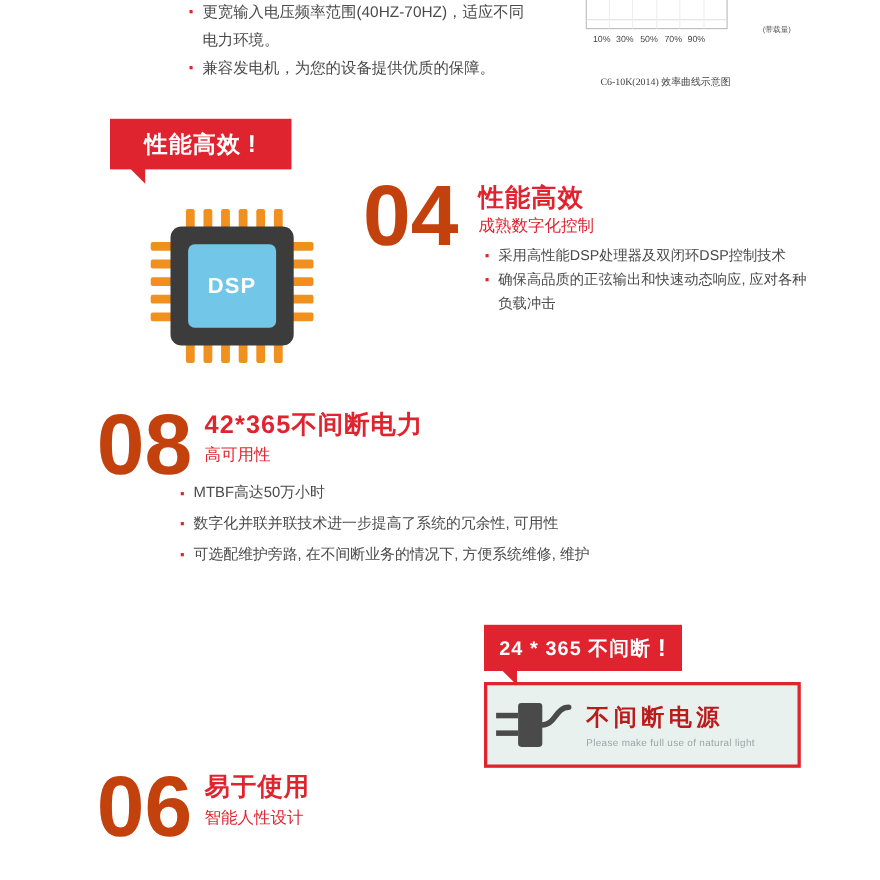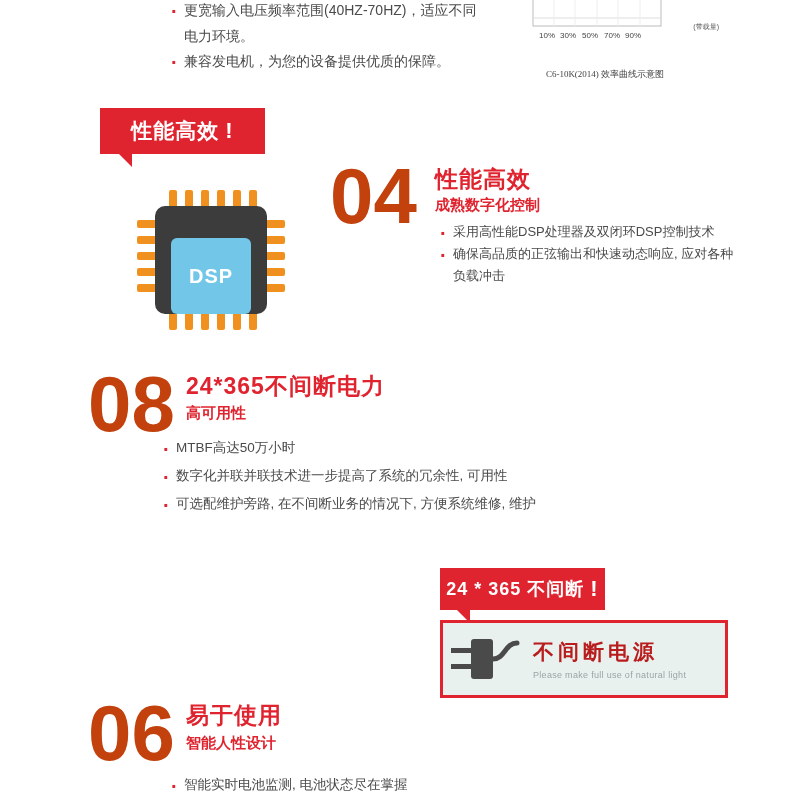--- a/index.html
+++ b/index.html
@@ -109,21 +109,21 @@
   #ribbon-perf {
     left: 100px;
     top: 108px;
     width: 165px;
     height: 46px;
     font-size: 21px;
   }
   #ribbon-247 {
     left: 440px;
     top: 568px;
-    width: 165px;
+    width: 180px;
     height: 42px;
     font-size: 18px;
   }
   #ribbon-247:after { left: 16px; }
 
   
   .chip-wrap {
     position: absolute;
     left: 133px;
     top: 190px;
@@ -147,21 +147,20 @@
     height: 76px;
     background: #72c7e8;
     border-radius: 6px;
     color: #ffffff;
     font-weight: bold;
     font-size: 20px;
     display: flex;
     align-items: center;
     justify-content: center;
     letter-spacing: 1px;
-    margin-top: 16px;
   }
   .pin {
     position: absolute;
     background: #f0901e;
     border-radius: 2px;
   }
 
   
   .num {
     position: absolute;
@@ -175,21 +174,21 @@
     position: absolute;
     font-size: 23px;
     color: #e0242f;
     font-weight: bold;
     letter-spacing: 1px;
   }
   .sec-sub {
     position: absolute;
     font-size: 15px;
     color: #e0242f;
-    font-weight: bold;
+    font-weight: normal;
   }
 
   
   #num-04 { left: 330px; top: 163px; }
   #title-04 { left: 435px; top: 164px; }
   #sub-04 { left: 435px; top: 196px; }
   #bullets-04 {
     position: absolute;
     left: 437px;
     top: 222px;
@@ -356,21 +355,21 @@
   <ul class="bullets" id="bullets-04">
     <li><span>采用高性能DSP处理器及双闭环DSP控制技术</span></li>
     <li><span>确保高品质的正弦输出和快速动态响应, 应对各种</span></li>
     <li style="padding-left:16px;"><span>负载冲击</span></li>
   </ul>
   <style>
     #bullets-04 li:nth-child(3):before { content: ""; }
   </style>
 
   <div class="num" id="num-05">08</div>
-  <div class="sec-title" id="title-05">24*365不间断电力</div>
+  <div class="sec-title" id="title-05">42*365不间断电力</div>
   <div class="sec-sub" id="sub-05">高可用性</div>
   <ul class="bullets" id="bullets-05">
     <li><span>MTBF高达50万小时</span></li>
     <li><span>数字化并联并联技术进一步提高了系统的冗余性, 可用性</span></li>
     <li><span>可选配维护旁路, 在不间断业务的情况下, 方便系统维修, 维护</span></li>
   </ul>
 
   <div class="ribbon" id="ribbon-247">
     <span>24 * 365 不间断</span>
     <span class="excl">!</span>
@@ -392,17 +391,14 @@
       <div class="ups-text">
         <div class="ups-title">不间断电源</div>
         <div class="ups-slogan">Please make full use of natural light</div>
       </div>
     </div>
   </div>
 
   <div class="num" id="num-06">06</div>
   <div class="sec-title" id="title-06">易于使用</div>
   <div class="sec-sub" id="sub-06">智能人性设计</div>
-  <ul class="bullets" id="bullets-06">
-    <li><span>智能实时电池监测, 电池状态尽在掌握</span></li>
-  </ul>
 
 </div>
 
 </body></html>

